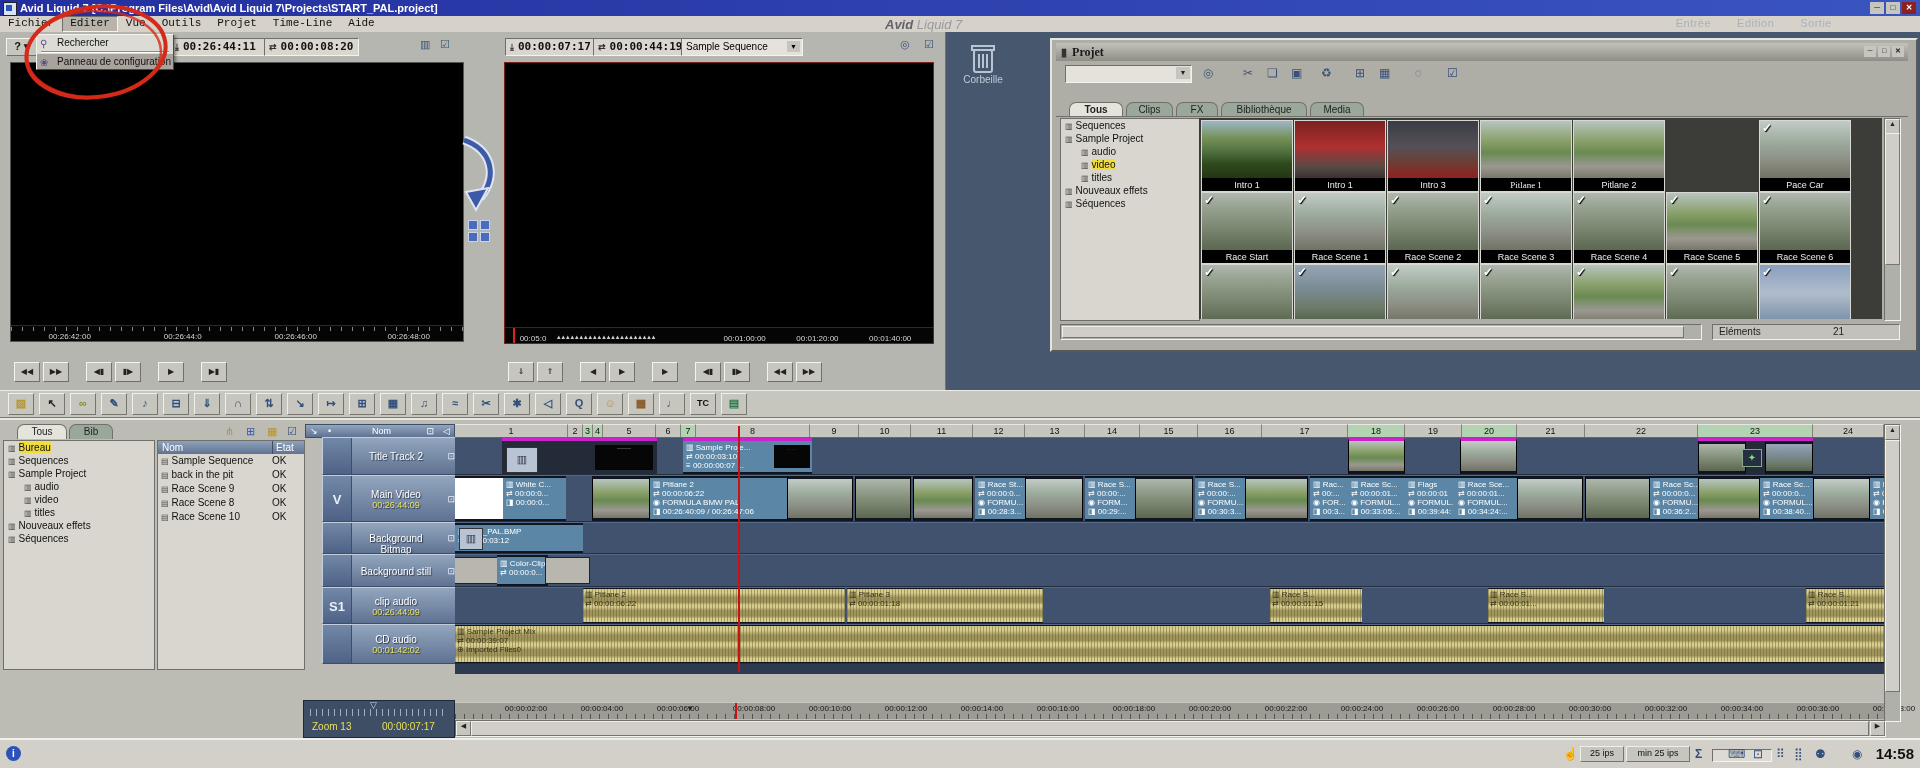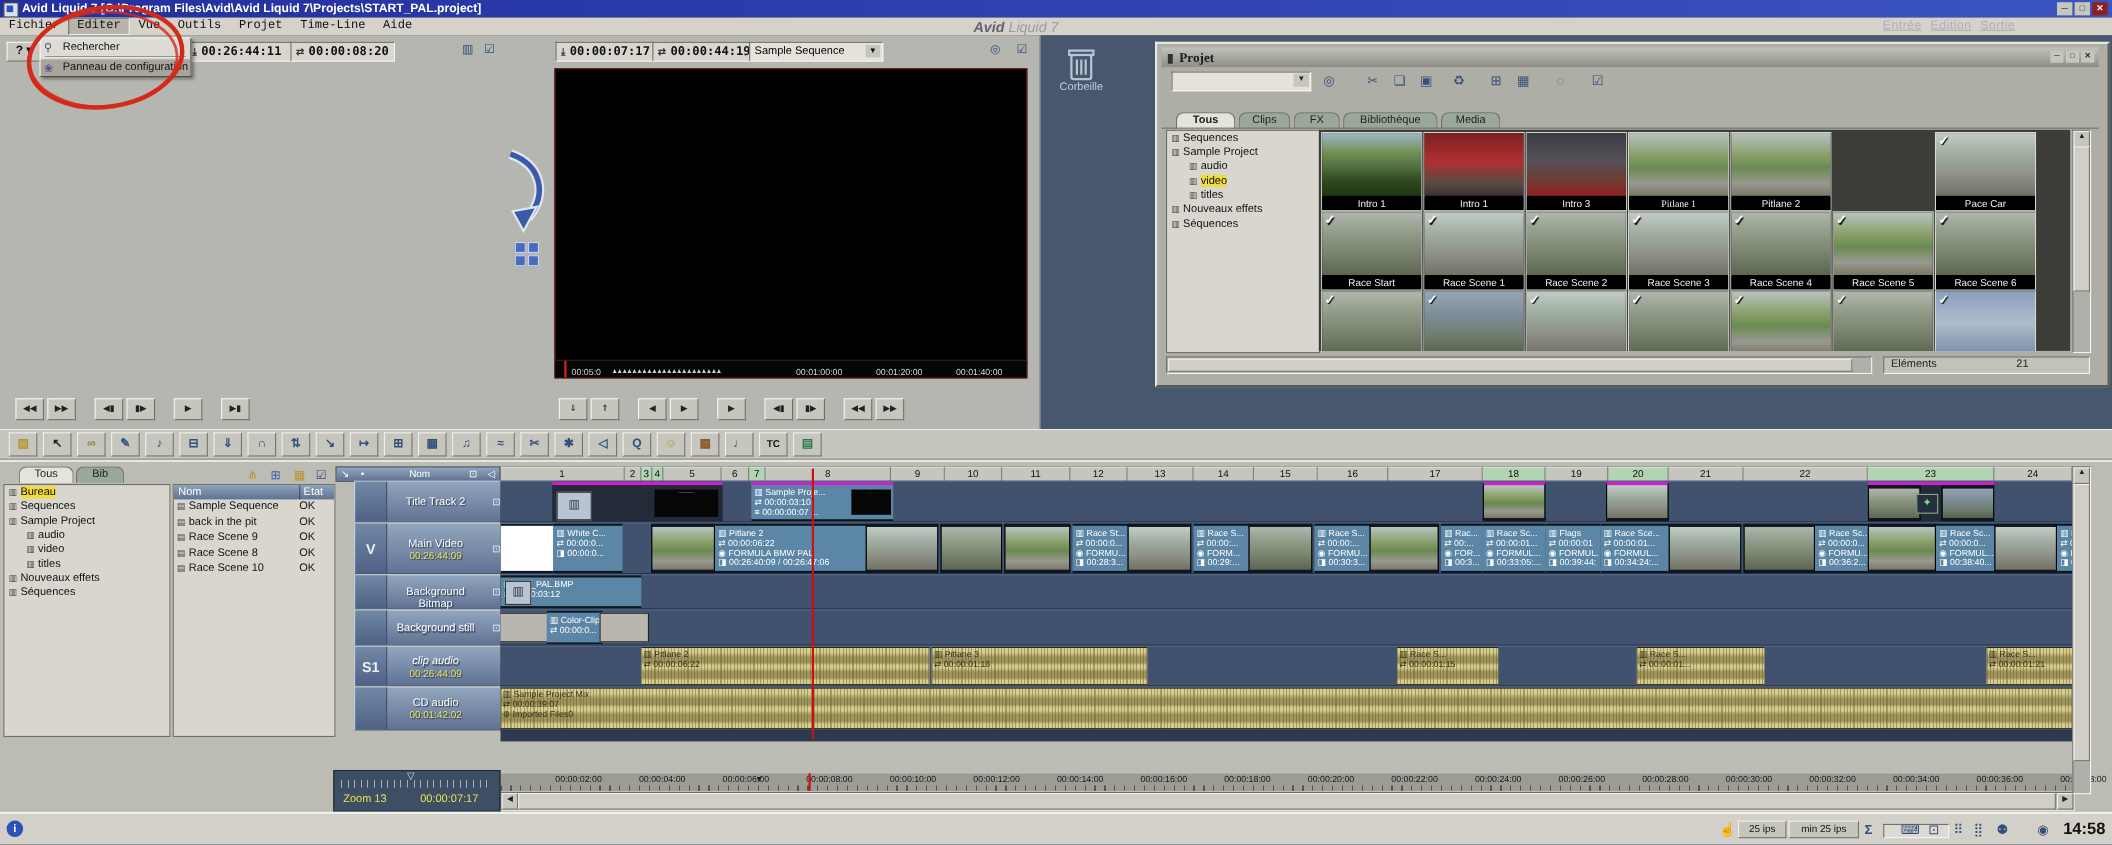--- a/index.html
+++ b/index.html
@@ -14,21 +14,21 @@
   #title-icon{left:3px;top:2px;width:12px;height:12px;background:#d8e4f4;border:1px solid #222;}
   #title-icon::after{content:"";position:absolute;left:2px;top:2px;width:6px;height:6px;background:#2a52b8;}
   #title-text{left:20px;top:0;white-space:nowrap;}
   .winbtn{top:2px;width:14px;height:12px;background:#c6c6be;color:#222;font-size:8px;line-height:11px;text-align:center;}
   #btn-close{background:#8c2020;color:#fff;}
   
   #menubar{left:0;top:16px;width:1920px;height:16px;background:#d6d2ca;border-bottom:1px solid #8a8a82;font-size:11px;color:#111;}
   .menu-item{display:inline-block;padding:1px 8px;height:14px;line-height:13px;font-family:Liberation Mono, monospace;}
   .menu-item.pressed{background:#b8b4ac;border:1px solid;border-color:#70706a #f4f4ee #f4f4ee #70706a;padding:0 7px;}
   #menu-right{right:88px;top:1px;color:#aab0ba;font-size:11px;letter-spacing:.5px;}
-  #menu-right span{margin-left:8px;text-decoration:underline;}
+  #menu-right span{margin-left:26px;}
   #watermark{left:885px;top:1px;font-size:13px;font-style:italic;color:#9a9aa2;}
   #watermark b{color:#62626e;}
   
   #edit-menu{left:36px;top:34px;width:136px;background:#dcdcd4;border:1px solid;border-color:#f4f4ee #4a4a44 #4a4a44 #f4f4ee;box-shadow:2px 2px 3px rgba(0,0,0,.4);z-index:900;font-size:10px;color:#111;}
   .dd-item{height:15px;line-height:15px;padding-left:20px;position:relative;white-space:nowrap;}
   .dd-item .dd-ico{position:absolute;left:3px;top:1px;font-size:10px;color:#5a4a8a;}
   .dd-sep{height:1px;background:#8a8a82;margin:1px 4px;border-bottom:1px solid #fff;}
   .dd-item.hl{background:#a8a49c;}
   
   #annot{left:8px;top:0px;z-index:1000;pointer-events:none;}
@@ -192,20 +192,23 @@
 
       <div class="abs tcfield sunken" style="left:505px;top:6px;width:84px"><span class="fico">⤓</span><span>00:00:07:17</span></div>
       <div class="abs tcfield sunken" style="left:593px;top:6px;width:84px"><span class="fico">⇄</span><span>00:00:44:19</span></div>
       <div class="abs sunken" style="left:681px;top:6px;width:116px;height:16px;background:#e4e2da;font-size:10px;line-height:15px;padding-left:4px">
         <span>Sample Sequence</span>
         <span class="abs" style="right:2px;top:2px;width:13px;height:11px;background:#c6c6be;font-size:7px;text-align:center;line-height:11px">▼</span>
       </div>
       <div class="abs mon-ico" style="left:900px">◎</div>
       <div class="abs mon-ico" style="left:924px">☑</div>
 
+      <div id="src-video" class="abs video">
+        <div class="scrub"><div class="tk"></div><span id="src-scrub"><span class="sl" style="left: 13%;">00:26:42:00</span><span class="sl" style="left: 38%;">00:26:44:0</span><span class="sl" style="left: 63%;">00:26:46:00</span><span class="sl" style="left: 88%;">00:26:48:00</span></span></div>
+      </div>
       <div id="mst-video" class="abs video">
         <div class="scrub">
           <div class="redtick" style="left:8px"></div>
           <span class="sl" style="left:28px">00:05:0</span>
           <span class="tris" style="left:52px">▴▴▴▴▴▴▴▴▴▴▴▴▴▴▴▴▴▴▴▴▴▴</span>
           <span id="mst-scrub"><span class="sl" style="left: 56%;">00:01:00:00</span><span class="sl" style="left: 73%;">00:01:20:00</span><span class="sl" style="left: 90%;">00:01:40:00</span></span>
         </div>
       </div>
 
       <div class="abs transport" style="left:14px" id="src-transport"><span class="tbtn">◀◀</span><span class="tbtn">▶▶</span><span class="tgap"></span><span class="tbtn">◀▮</span><span class="tbtn">▮▶</span><span class="tgap"></span><span class="tbtn">▶</span><span class="tgap"></span><span class="tbtn">▶▮</span></div>
@@ -461,21 +464,21 @@
           <div class="thdr-row" style="top: 130px; height: 33px;">
             <div class="thdr-ind" style="line-height: 33px;"></div>
             <div class="thdr-name">
               <div style="margin-top: 10.5px;">Background still</div>
             </div>
             <div class="thdr-mon" style="top: 10.5px;">⊡</div>
           </div>
           <div class="thdr-row" style="top: 163px; height: 37px;">
             <div class="thdr-ind" style="line-height: 37px;">S1</div>
             <div class="thdr-name">
-              <div style="margin-top: 7.5px; font-style: italic;">clip audio</div>
+              <div style="margin-top: 7.5px;">clip audio</div>
               <div class="thdr-tc">00:26:44:09</div>
             </div>
             <div class="thdr-spk" style="top: 12.5px;">◁</div>
           </div>
           <div class="thdr-row" style="top: 200px; height: 40px;">
             <div class="thdr-ind" style="line-height: 40px;"></div>
             <div class="thdr-name">
               <div style="margin-top: 9px;">CD audio</div>
               <div class="thdr-tc">00:01:42:02</div>
             </div>

